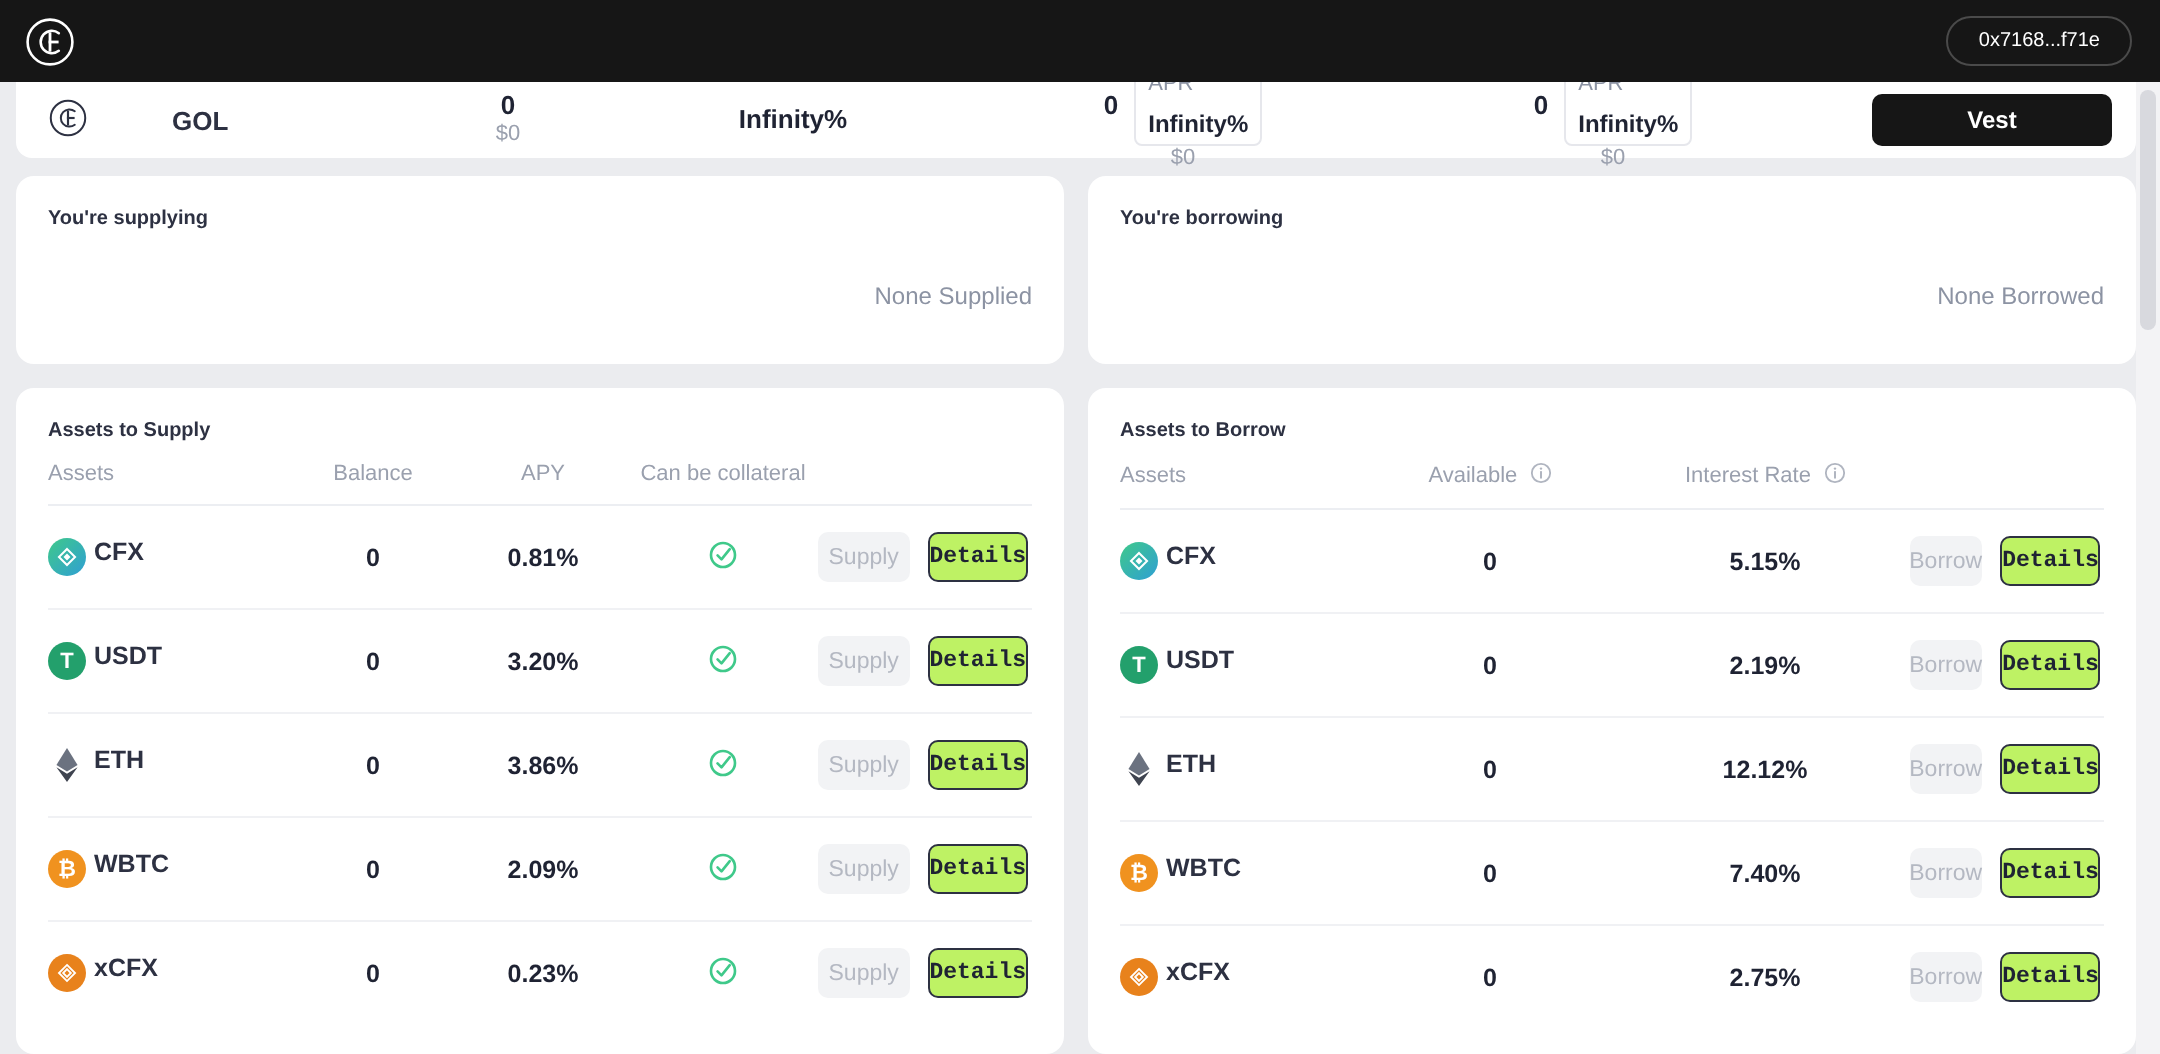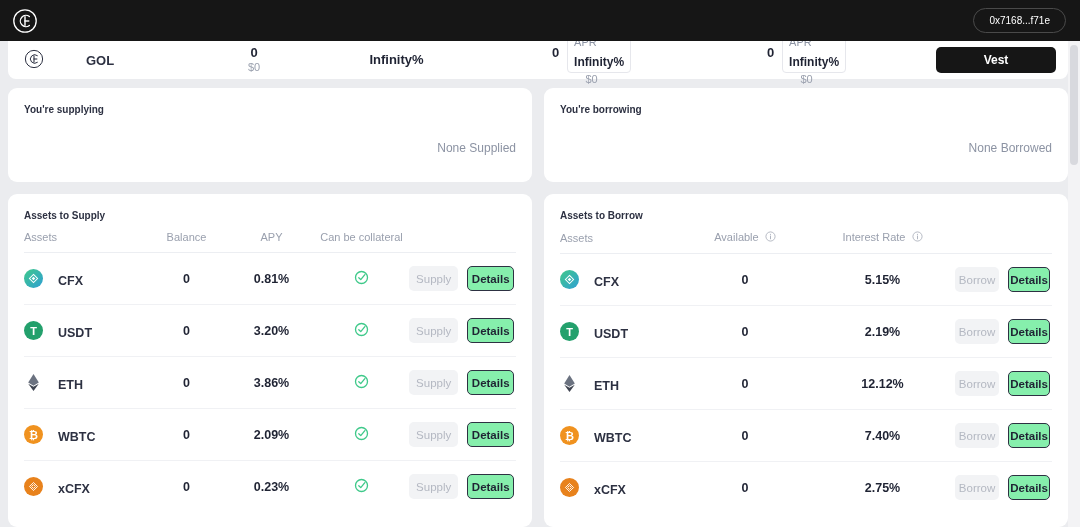--- a/index.html
+++ b/index.html
@@ -220,22 +220,22 @@
     padding: 0;
     height: 52px;
     border-bottom: 1px solid #f0f1f4;
     font-weight: bold;
   }
   .tbl tr:last-child td { border-bottom: none; }
   .tbl td.col-asset { text-align: left; }
 
   .asset-cell {
     display: flex;
-    align-items: flex-end;
-    gap: 15px;
+    align-items: flex-start;
+    gap: 4px;
   }
   .asset-name { font-size: 12.5px; font-weight: bold; color: #2d3142; }
 
   .info-icon {
     display: inline-block;
     vertical-align: -1px;
     margin-left: 3px;
   }
 
   .check-wrap { display: flex; align-items: center; justify-content: center; }
@@ -256,27 +256,27 @@
     border: none;
     border-radius: 5px;
     font-size: 11.5px;
     font-family: inherit;
     cursor: default;
   }
 
   .btn-outline {
     width: 58px;
     height: 25px;
-    background: #86efac;
+    background: #bef264;
     color: #1f2333;
     border: 1px solid #2d3142;
     border-radius: 5px;
     font-size: 11.5px;
     font-weight: bold;
-    font-family: Liberation Sans, sans-serif;
+    font-family: Liberation Mono, monospace;
     cursor: pointer;
   }
 
   
   .tok {
     width: 19px;
     height: 19px;
     flex: 0 0 19px;
     border-radius: 50%;
     display: flex;

